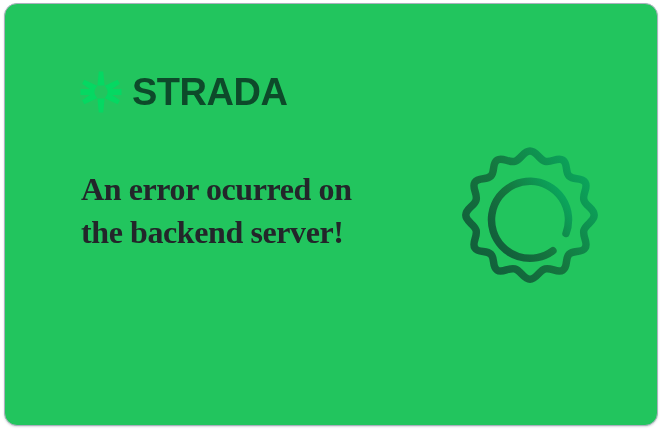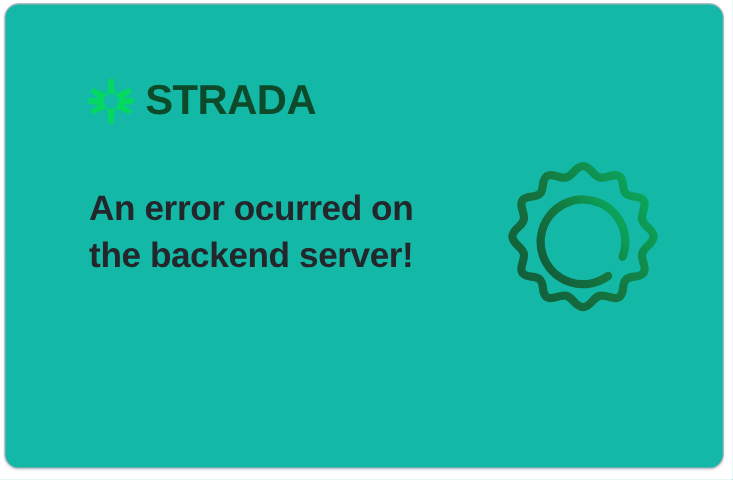--- a/index.html
+++ b/index.html
@@ -23,21 +23,21 @@
   }
 
   
   .card {
     position: absolute;
     left: 4px;
     top: 3px;
     width: 654px;
     height: 423px;
     box-sizing: border-box;
-    background: #14b8a6;
+    background: #22c55e;
     border: 1px solid #aab0bd;
     border-radius: 13px;
     box-shadow: 0 1px 2px rgba(110,118,135,0.28);
     overflow: hidden;
   }
 
   
   .logo {
     position: absolute;
     left: 74px;
@@ -61,21 +61,21 @@
     white-space: nowrap;
   }
 
   
   .headline {
     position: absolute;
     left: 76px;
     top: 164px;
     width: 300px;
     margin: 0;
-    font-family: Liberation Sans, sans-serif;
+    font-family: Liberation Serif, serif;
     font-size: 32px;
     font-weight: 700;
     line-height: 43px;
     letter-spacing: -0.4px;
     color: #23262a;
   }
 
   
   .gear {
     position: absolute;

